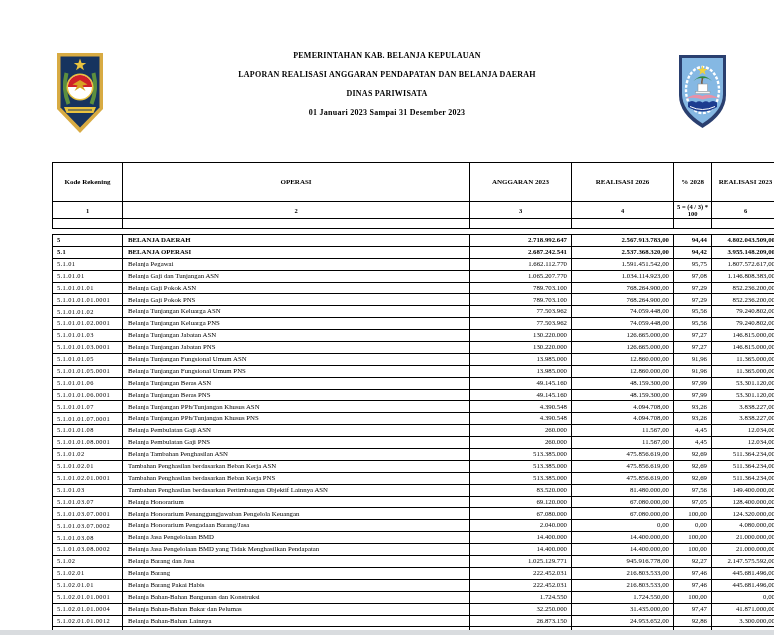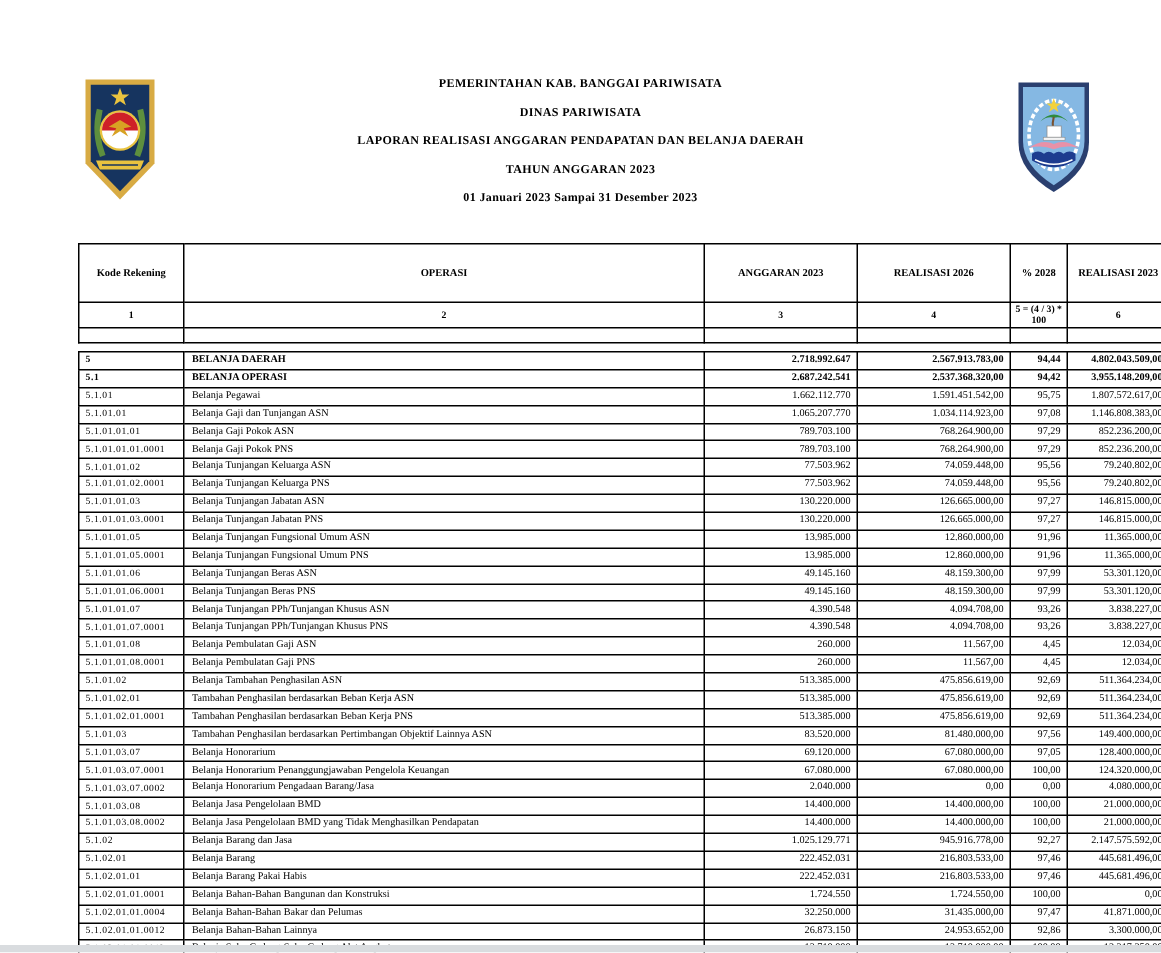--- a/index.html
+++ b/index.html
@@ -47,24 +47,23 @@
     <circle cx="24" cy="35" r="13.5" fill="#e9c33f"></circle>
     <circle cx="24" cy="35" r="12" fill="#ffffff"></circle>
     <path d="M12 35 A12 12 0 0 1 36 35 Z" fill="#cf2027"></path>
     <path d="M24 28 l-7.5 4.5 l5 1 l-3 5.5 l5.5 -3.5 l5.5 3.5 l-3 -5.5 l5 -1 Z" fill="#d8a123"></path>
     <path d="M8 55 L40 55 L37.5 61 L10.5 61 Z" fill="#e9c33f"></path>
     <line x1="12" y1="58" x2="36" y2="58" stroke="#16345f" stroke-width="1"></line>
   </svg>
 </div>
 
 <div class="titles">
-  <div class="tline">PEMERINTAHAN KAB. BANGGAI PARIWISATA</div>
+  <div class="tline">PEMERINTAHAN KAB. BELANJA KEPULAUAN</div>
+  <div class="tline">LAPORAN REALISASI ANGGARAN PENDAPATAN DAN BELANJA DAERAH</div>
   <div class="tline">DINAS PARIWISATA</div>
-  <div class="tline">LAPORAN REALISASI ANGGARAN PENDAPATAN DAN BELANJA DAERAH</div>
-  <div class="tline">TAHUN ANGGARAN 2023</div>
   <div class="tline">01 Januari 2023 Sampai 31 Desember 2023</div>
 </div>
 
 <div class="logo logo-right">
   <svg width="51" height="77" viewBox="0 0 51 77">
     <path d="M2 2 H49 V42 Q49 61 25.5 75 Q2 61 2 42 Z" fill="#2a3f6f"></path>
     <path d="M5 5 H46 V41 Q46 57.5 25.5 70.5 Q5 57.5 5 41 Z" fill="#85b8e3"></path>
     <ellipse cx="25.5" cy="37" rx="16.5" ry="23" fill="none" stroke="#ffffff" stroke-width="2.4" stroke-dasharray="3 1.6"></ellipse>
     <polygon points="25.5,12.5 26.8,16 30.4,16 27.5,18.2 28.6,21.7 25.5,19.5 22.4,21.7 23.5,18.2 20.6,16 24.2,16" fill="#f2d23c"></polygon>
     <path d="M16.5 28 Q25.5 18.5 35 28 Q30 24 25.8 25.5 Q21 24 16.5 28 Z" fill="#2e8b3d"></path>

